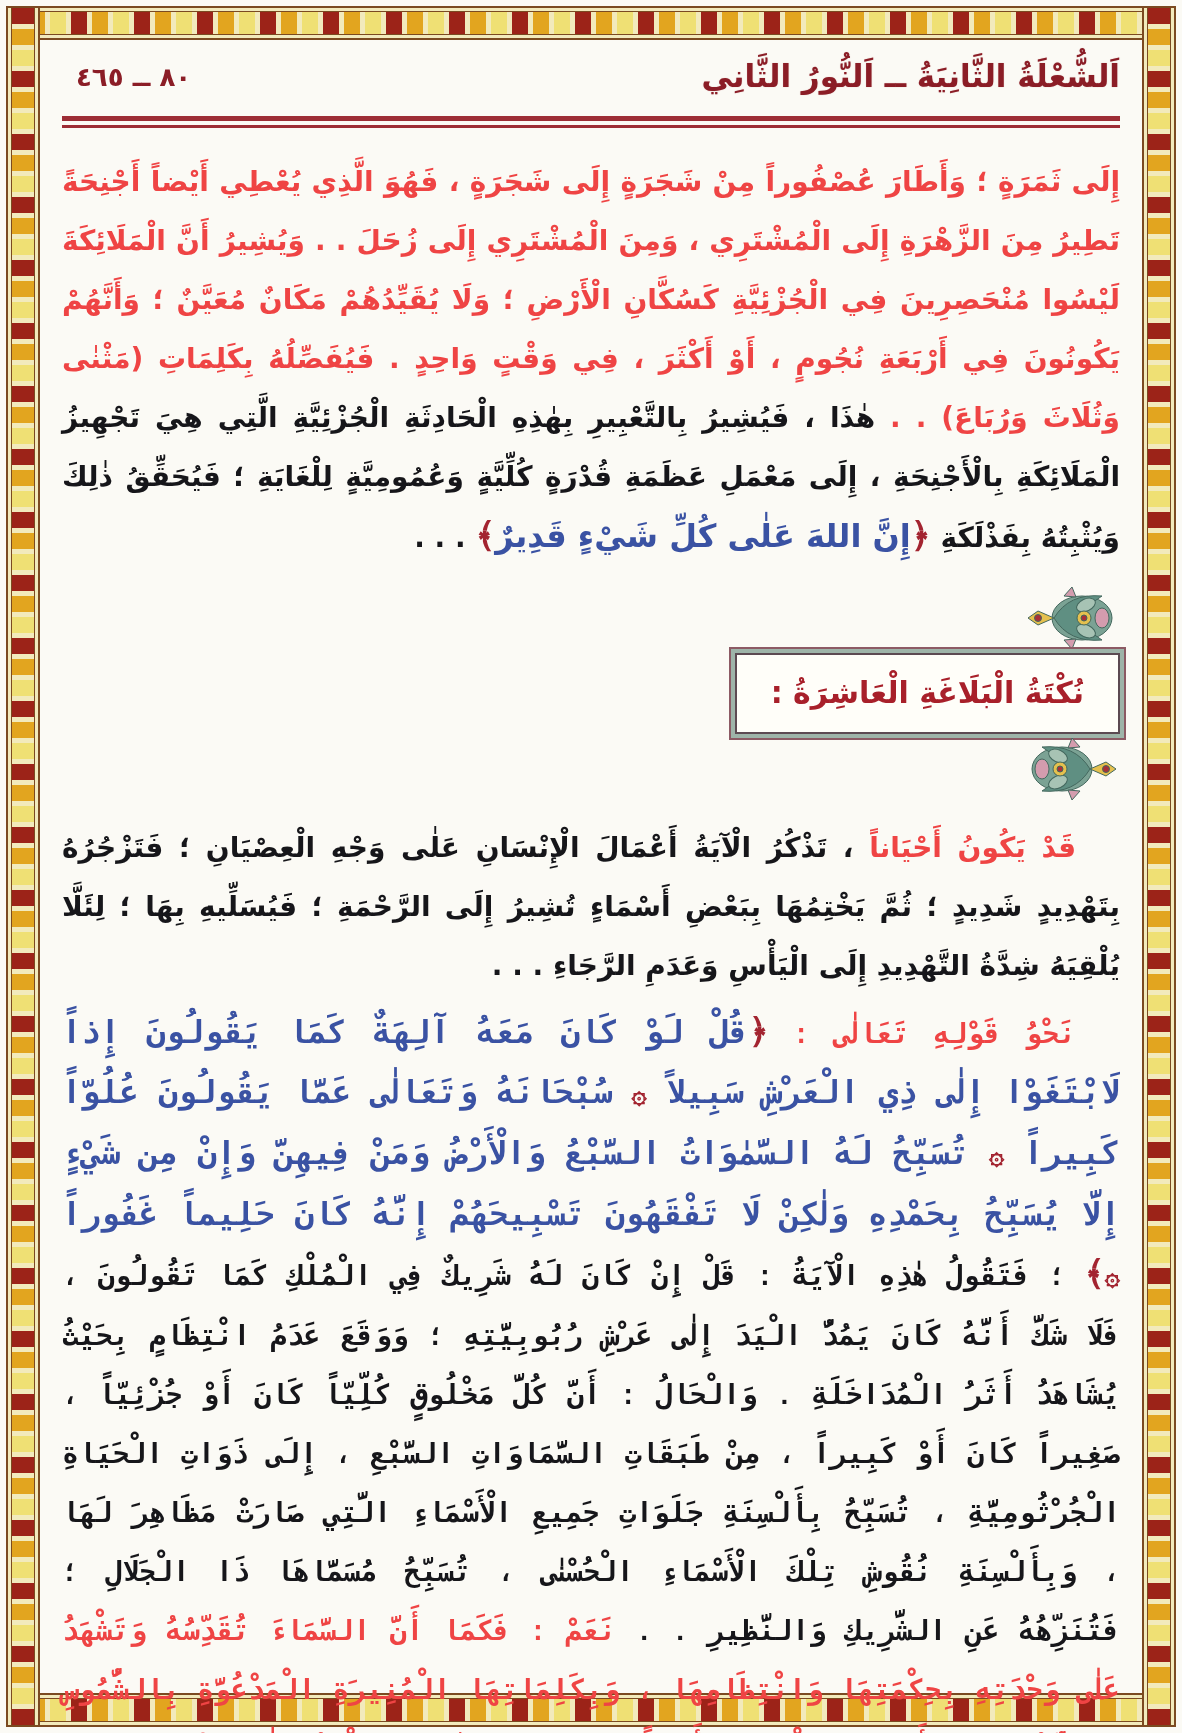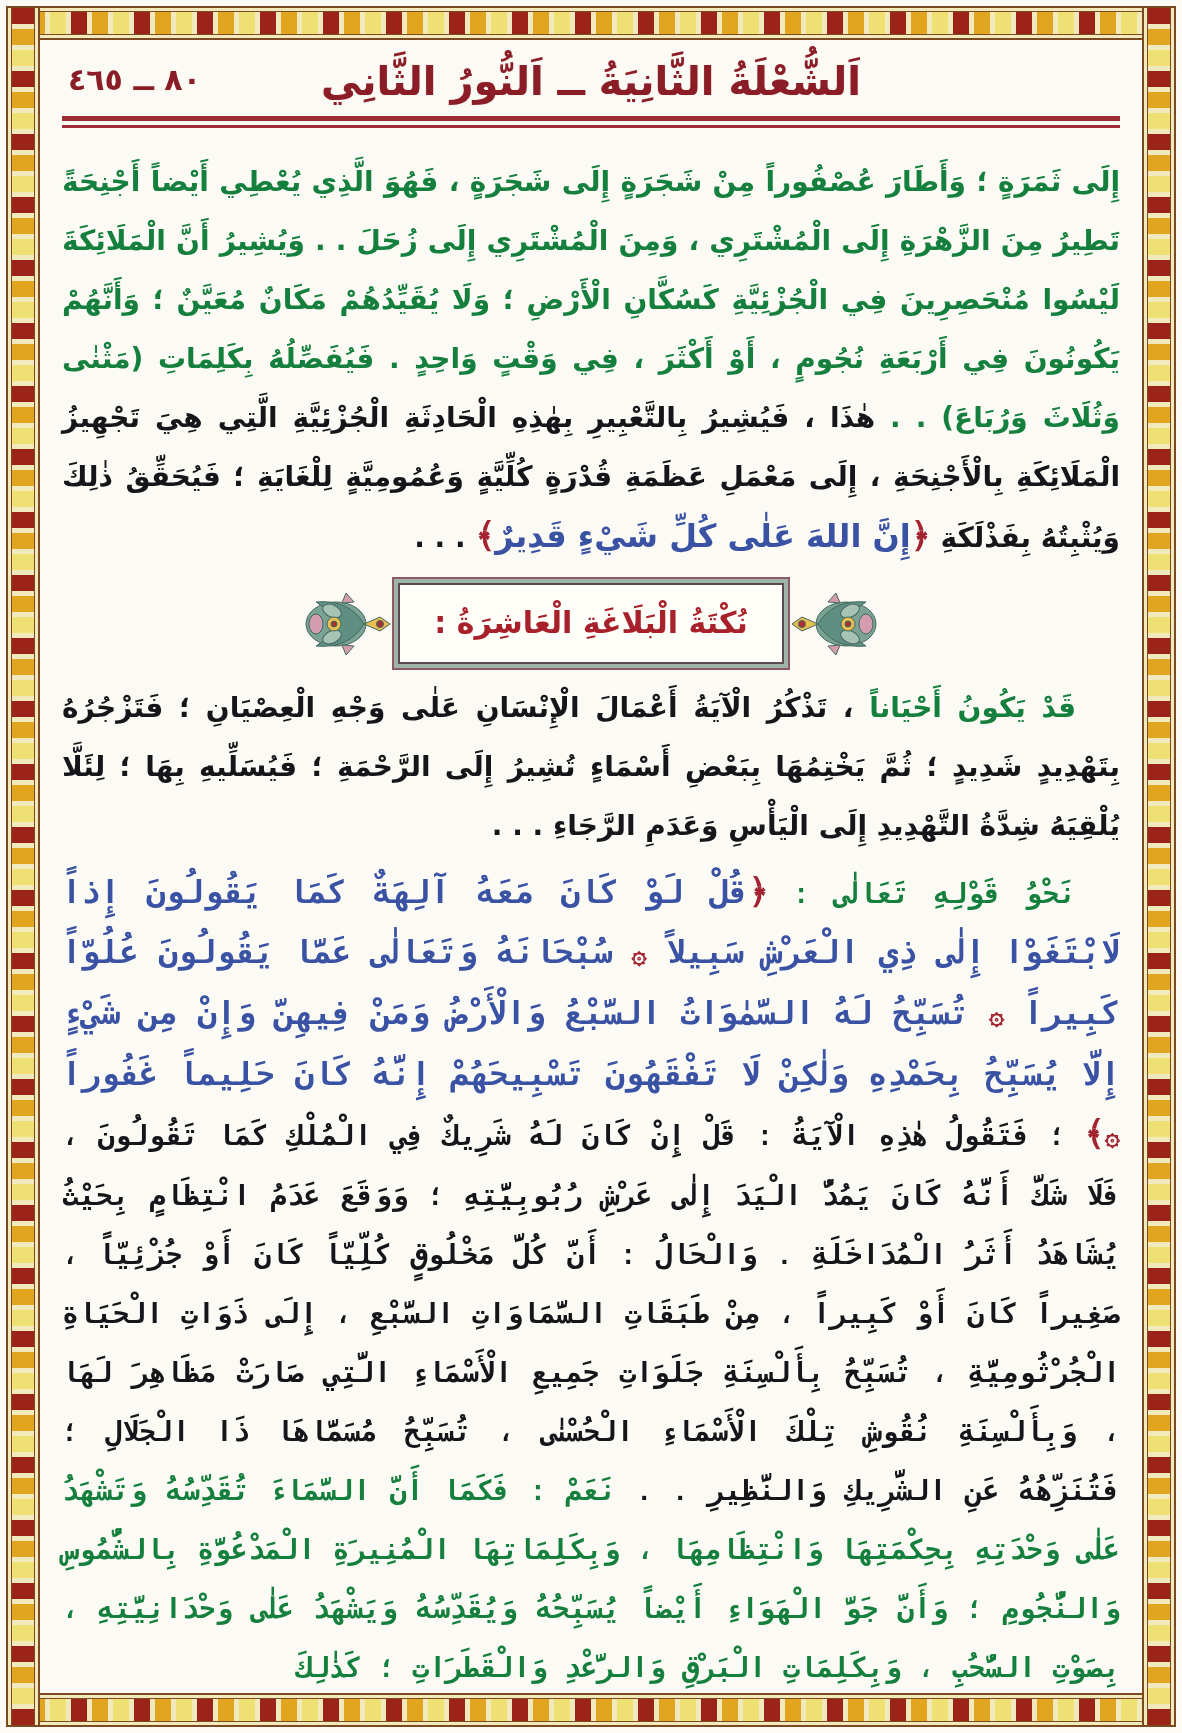--- a/index.html
+++ b/index.html
@@ -30,39 +30,39 @@
       #e2a51f 21px 37px,#f2eabc 37px 42px,
       #efe074 42px 58px,#f2eabc 58px 63px);
     box-shadow:inset 3px 0 0 #f2eabc, inset -3px 0 0 #f2eabc, inset 4px 0 0 #7b4a21, inset -4px 0 0 #7b4a21;
   }
   .frame-left{left:6px;}
   .frame-right{right:6px;}
   
   .content{position:absolute;top:46px;right:62px;left:62px;bottom:46px;direction:rtl;}
   .header{position:relative;height:60px;}
   .page-num{
-    position:absolute;left:6px;top:16px;
-    color:#8b1d26;font-weight:bold;font-size:30px;letter-spacing:1px;white-space:nowrap;
+    position:absolute;left:14px;top:16px;
+    color:#8b1d26;font-weight:bold;font-size:26px;letter-spacing:1px;white-space:nowrap;
   }
   .title{
-    text-align:center;color:#8b1d26;font-weight:bold;font-size:40px;padding-top:12px;
+    color:#8b1d26;font-weight:bold;font-size:31px;padding-top:12px;
     text-shadow:0 0 1px rgba(139,29,38,.35);
   }
   .rule{margin-top:10px;height:4px;border-top:5px solid #9d2d35;border-bottom:3px solid #9d2d35;}
   .body{margin-top:24px;font-size:28px;font-weight:bold;line-height:59px;color:#16161a;}
   p.para{margin:0;text-align:justify;}
   p.indent{text-indent:44px;}
   p.gap-top{margin-top:10px;font-family:Liberation Mono, monospace;}
-  .seg-red{color:#15803d;}
+  .seg-red{color:#ef4444;}
   .seg-black{color:#16161a;}
   .seg-quran{color:#3a52a3;font-size:32px;}
   .seg-ornament{color:#a32430;font-size:34px;}
   .seg-rosette{color:#a32430;font-size:26px;}
   
-  .heading-wrap{display:flex;align-items:center;justify-content:center;margin:16px 0 14px 0;}
+  .heading-wrap{display:flex;align-items:flex-start;justify-content:center;margin:16px 0 14px 0;flex-direction:column;}
   .heading-box{
     background:#fffef9;
     border:2px solid #5c4a52;
     box-shadow:0 0 0 4px #9eb4a9, 0 0 0 6px #8c5a64;
     padding:8px 34px 10px 34px;
     color:#a8202a;font-weight:bold;font-size:30px;white-space:nowrap;
   }
   .heading-orn{width:96px;height:70px;flex:0 0 auto;}
   .heading-orn.left{transform:scaleX(-1);}
   .orn-gap{width:4px;}

